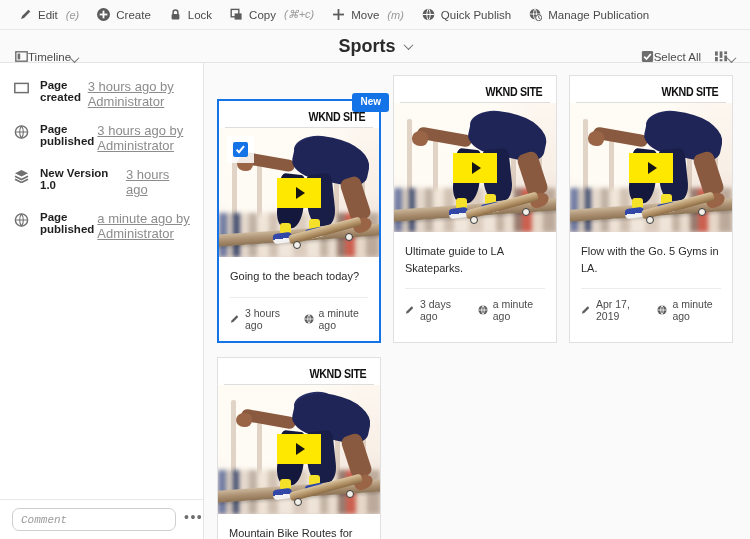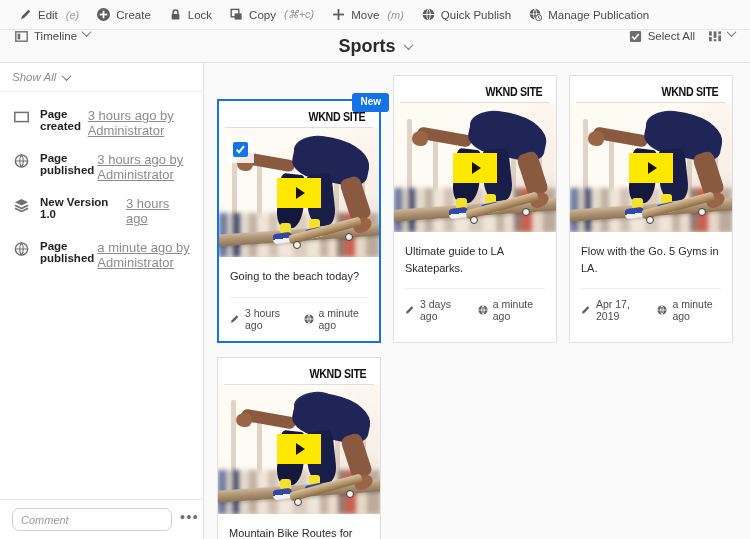--- a/index.html
+++ b/index.html
@@ -29,21 +29,21 @@
   .dots3 { letter-spacing: 1.5px; font-size: 14px; color: #6e6e6e; line-height: 0.5; padding-bottom: 5px; }
   .spacer { flex: 1 1 auto; }
 
   
   .railbar {
     height: 33px; display: flex; align-items: center;
     background: #fafafa; border-bottom: 1px solid #e4e4e4;
     padding: 0 10px; position: relative;
   }
   .rb-btn {
-    display: flex; align-items: flex-start; gap: 6px;
+    display: flex; align-items: flex-end; 
     font-size: 11.5px; color: #4b4b4b; cursor: pointer;
     padding: 0 5px; height: 33px;
   }
   .chev { width: 7px; height: 7px; border-right: 1.4px solid #6e6e6e; border-bottom: 1.4px solid #6e6e6e; transform: rotate(45deg) translate(-1px,-1px); }
   .railtitle {
     position: absolute; left: 0; right: 0; top: 0; height: 33px;
     display: flex; align-items: center; justify-content: center;
     gap: 9px; pointer-events: none;
   }
   .railtitle .t { font-size: 18px; color: #2b2b2b; font-weight: 700; }
@@ -67,21 +67,21 @@
   .tl-ico { width: 17px; flex: 0 0 17px; display: flex; justify-content: center; padding-top: 2px; color: #707070; }
   .tl-txt { display: flex; flex-direction: row; gap: 3px; }
   .tl-title { font-size: 11.5px; color: #1f1f1f; font-weight: 700; }
   .tl-sub { font-size: 13px; color: #8c8c8c; text-decoration: underline; }
   .rail-foot {
     height: 40px; border-top: 1px solid #e8e8e8; display: flex;
     align-items: center; gap: 8px; padding: 0 12px; background: #fff;
   }
   .cmt-input {
     flex: 1 1 auto; height: 23px; border: 1px solid #cfcfcf; border-radius: 7px;
-    background: #fff; font-family: Liberation Sans, sans-serif;
+    background: #fff; font-family: Liberation Mono, monospace;
     font-size: 11px; padding: 0 8px; color: #2b2b2b; outline: none;
   }
   .cmt-input::placeholder { color: #9b9b9b; font-style: italic; }
 
   
   .cards {
     flex: 1 1 auto; background: #fafafa; padding: 12px 13px;
     display: flex; flex-wrap: wrap; gap: 0 12px; align-content: flex-start;
     overflow: hidden; position: relative;
   }
@@ -341,24 +341,20 @@
       </span>
       <span class="chev"></span>
     </div>
   </div>
 </div>
 
 <div class="body">
 
   <div class="rail">
 
-    <div class="rail-filter">
-      <span class="fl">Show All</span>
-      <span class="chev"></span>
-    </div>
 
     <div class="timeline-list">
 
       <div class="tl-item">
         <span class="tl-ico">
           <svg width="15" height="14" viewBox="0 0 15 14">
               <rect x=".8" y="2.4" width="13.4" height="9.2" fill="none" stroke="#707070" stroke-width="1.5"></rect>
             </svg>
         </span>
         <span class="tl-txt">

